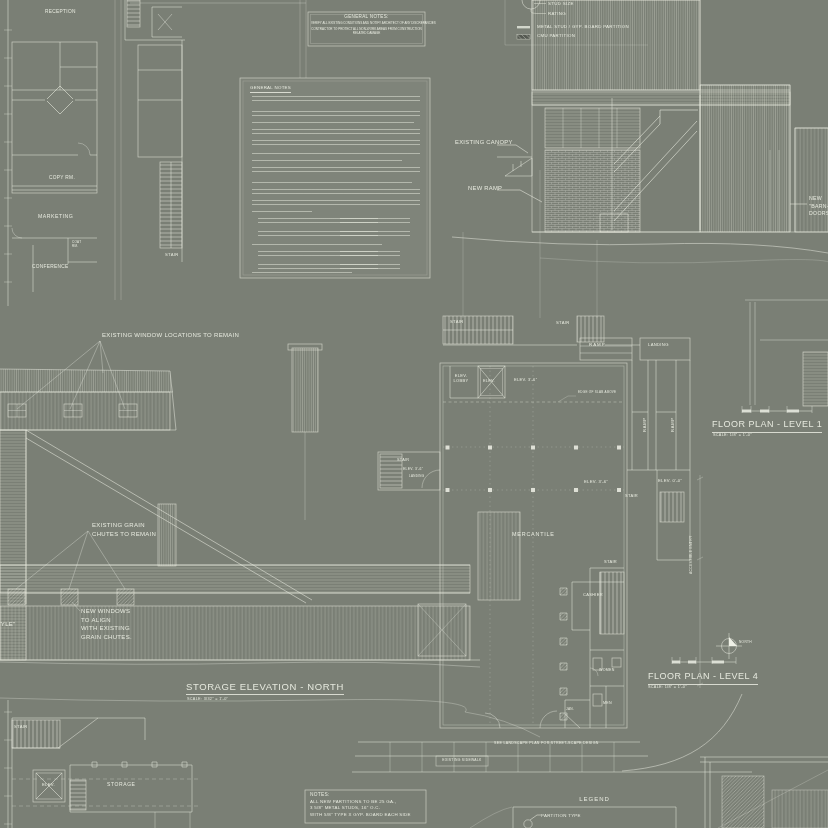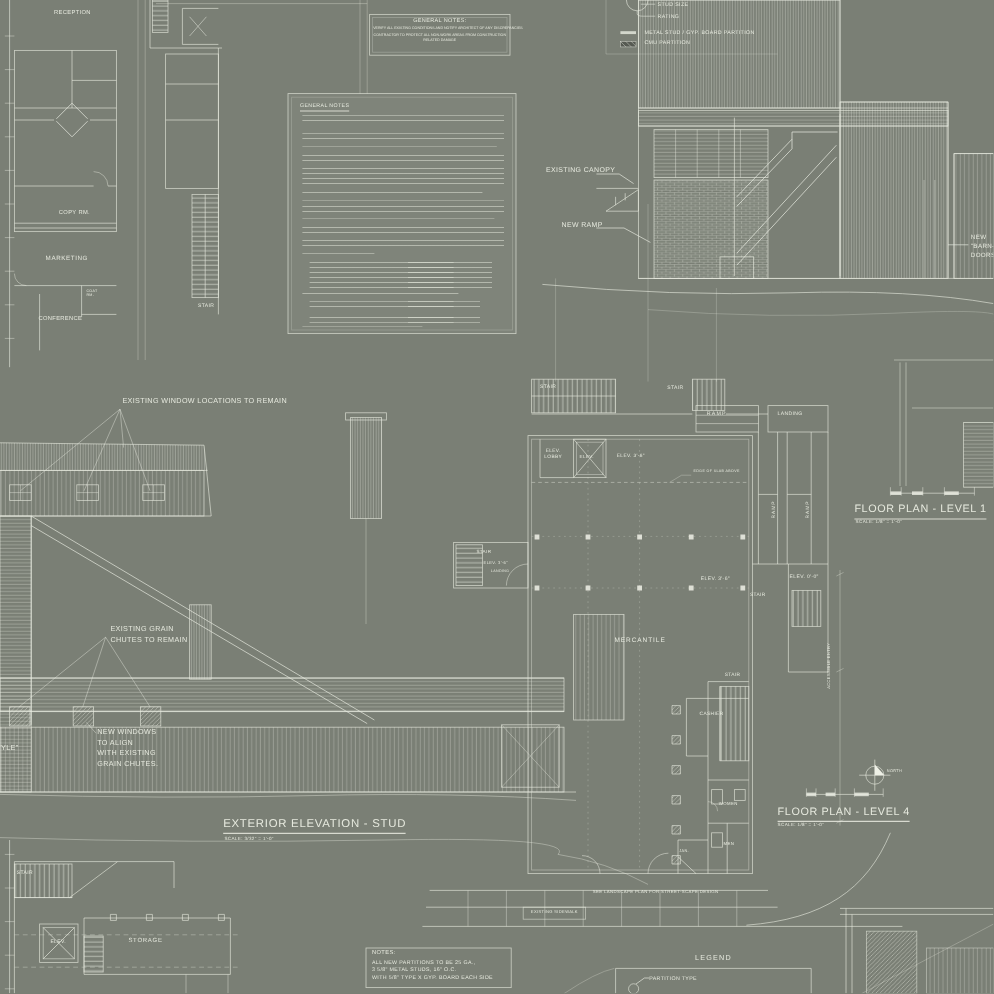--- a/index.html
+++ b/index.html
@@ -287,21 +287,21 @@
 <span class="lbl" style="left:102px;top:332px;font-size:6px">EXISTING WINDOW LOCATIONS TO REMAIN</span>
 <span class="lbl" style="left:92px;top:521px;font-size:6px;line-height:1.45">EXISTING GRAIN
 CHUTES TO REMAIN</span>
 <span class="lbl" style="left:81px;top:607px;font-size:6px;line-height:1.42">NEW WINDOWS
 TO ALIGN
 WITH EXISTING
 GRAIN CHUTES.</span>
 <span class="lbl" style="left:-30px;top:611px;font-size:6px;line-height:1.42">NEW
 "BARN-STYLE"
 DOORS</span>
-<span class="lbl u" style="left:186px;top:681px;font-size:9.5px;letter-spacing:.6px">EXTERIOR ELEVATION - STUD</span>
+<span class="lbl u" style="left:186px;top:681px;font-size:9.5px;letter-spacing:.6px">STORAGE ELEVATION - NORTH</span>
 <span class="lbl" style="left:187px;top:697px;font-size:3.8px">SCALE: 3/32" = 1'-0"</span>
 
 <span class="lbl" style="left:450px;top:318.5px;font-size:4.2px">STAIR</span>
 <span class="lbl" style="left:556px;top:319.5px;font-size:4.2px">STAIR</span>
 <span class="lbl" style="left:589px;top:341.5px;font-size:4.4px;letter-spacing:1px">RAMP</span>
 <span class="lbl" style="left:648px;top:341.5px;font-size:4.2px">LANDING</span>
 <span class="lbl c" style="left:448px;top:373px;width:26px;font-size:4px;line-height:1.35">ELEV.
 LOBBY</span>
 <span class="lbl" style="left:483px;top:378.5px;font-size:3.8px">ELEV.</span>
 <span class="lbl" style="left:514px;top:377px;font-size:4px">ELEV. 3'-6"</span>

